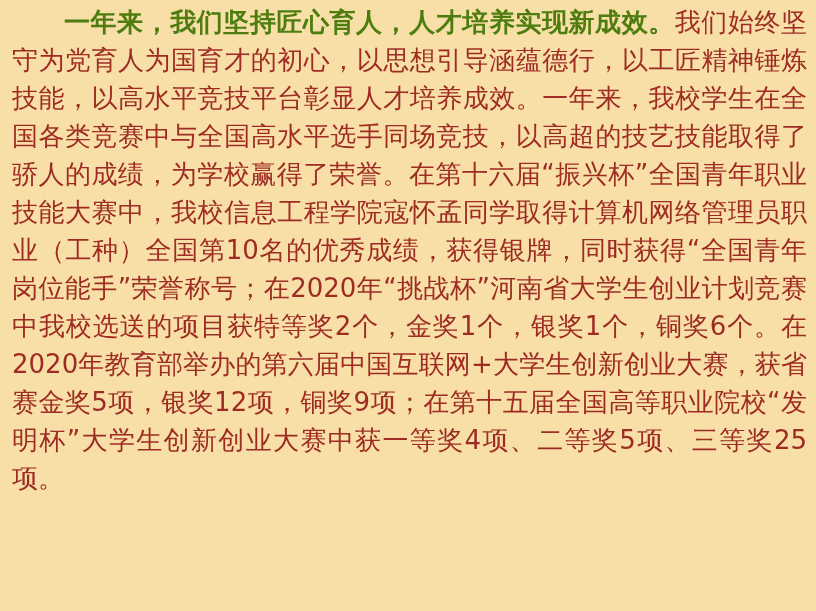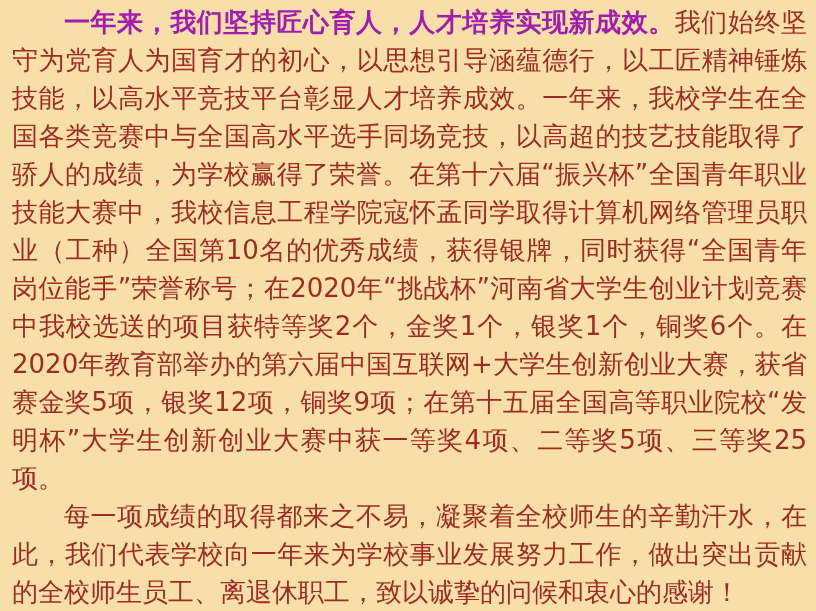--- a/index.html
+++ b/index.html
@@ -22,22 +22,21 @@
     line-height: 38px;
     color: #9e2b24;
     text-align: justify;
   }
   .para {
     margin: 0;
     text-indent: 2em;
   }
   .lead-bold {
     font-weight: bold;
-    color: #a21caf;
+    color: #4d7c0f;
   }
 </style>
 </head>
 <body>
 
 <main class="doc">
   <p class="para"><span class="lead-bold">一年来，我们坚持匠心育人，人才培养实现新成效。</span><span>我们始终坚守为党育人为国育才的初心，以思想引导涵蕴德行，以工匠精神锤炼技能，以高水平竞技平台彰显人才培养成效。一年来，我校学生在全国各类竞赛中与全国高水平选手同场竞技，以高超的技艺技能取得了骄人的成绩，为学校赢得了荣誉。在第十六届“振兴杯”全国青年职业技能大赛中，我校信息工程学院寇怀孟同学取得计算机网络管理员职业（工种）全国第10名的优秀成绩，获得银牌，同时获得“全国青年岗位能手”荣誉称号；在2020年“挑战杯”河南省大学生创业计划竞赛中我校选送的项目获特等奖2个，金奖1个，银奖1个，铜奖6个。在2020年教育部举办的第六届中国互联网+大学生创新创业大赛，获省赛金奖5项，银奖12项，铜奖9项；在第十五届全国高等职业院校“发明杯”大学生创新创业大赛中获一等奖4项、二等奖5项、三等奖25项。</span></p>
-  <p class="para"><span>每一项成绩的取得都来之不易，凝聚着全校师生的辛勤汗水，在此，我们代表学校向一年来为学校事业发展努力工作，做出突出贡献的全校师生员工、离退休职工，致以诚挚的问候和衷心的感谢！</span></p>
 </main>
 
 </body></html>

